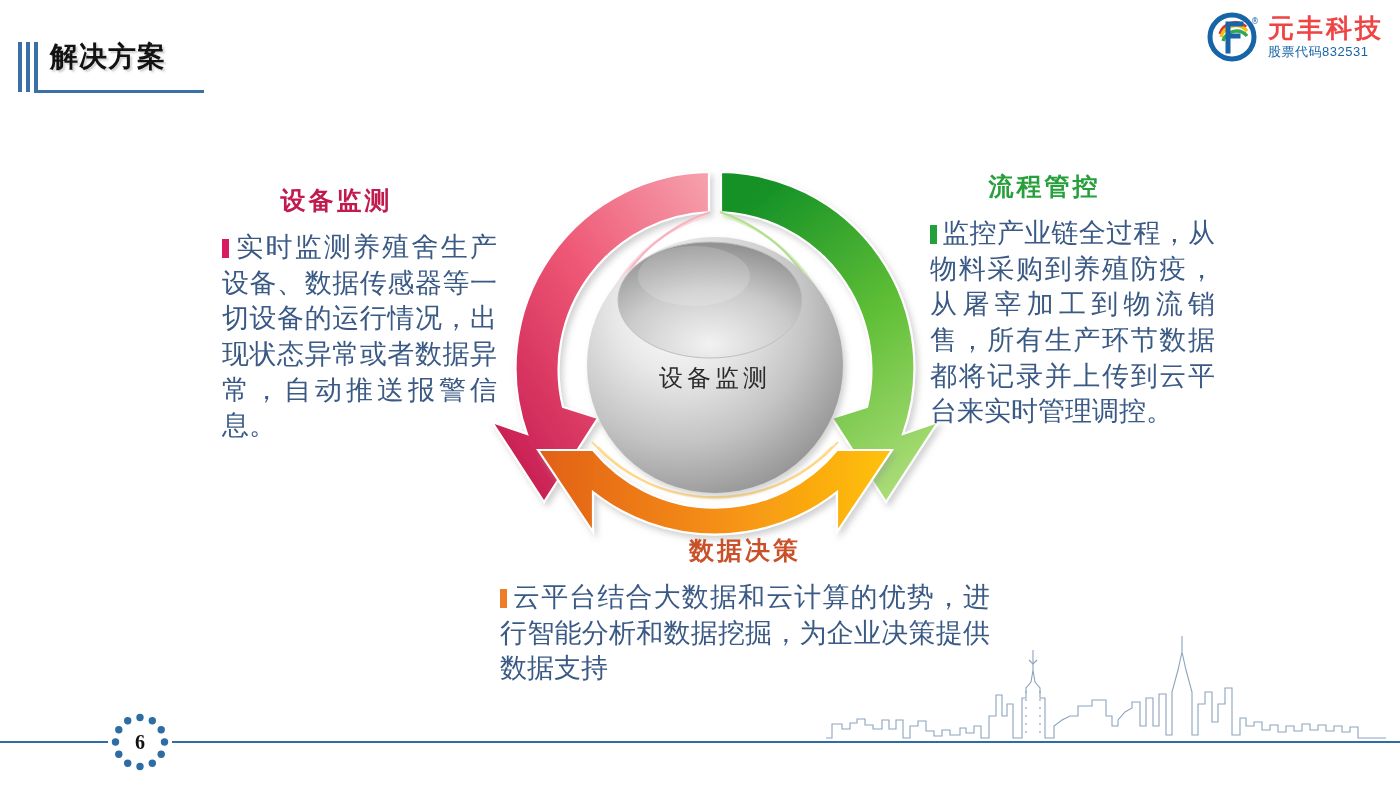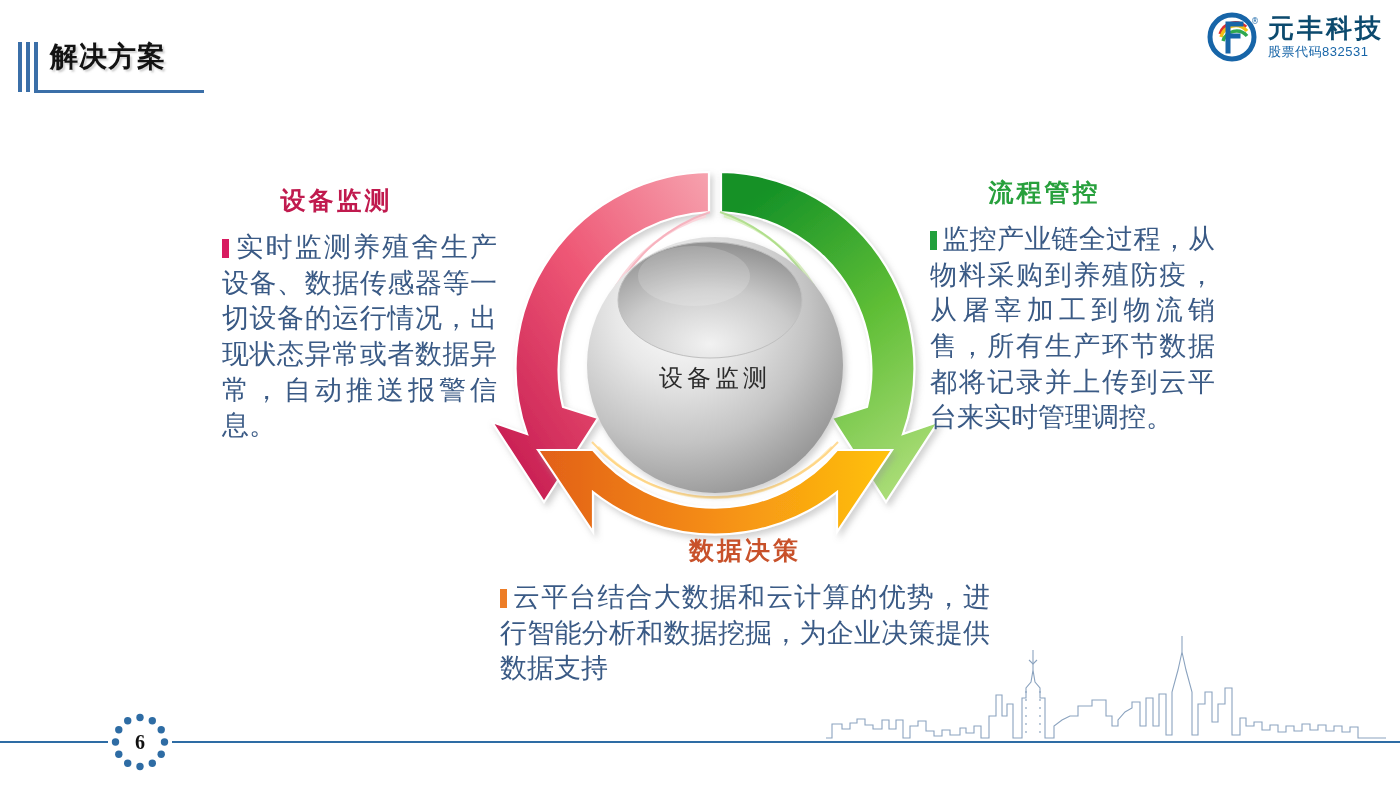--- a/index.html
+++ b/index.html
@@ -72,21 +72,21 @@
     top: 10px;
     display: flex;
     align-items: center;
     gap: 8px;
   }
   .logo-mark { width: 54px; height: 54px; position: relative; }
   .logo-text { display: flex; flex-direction: column; align-items: flex-start; }
   .logo-name {
     font-size: 26px;
     font-weight: 700;
-    color: #0c4a6e;
+    color: #ef4444;
     letter-spacing: 3px;
     line-height: 1.05;
     white-space: nowrap;
   }
   .logo-sub {
     font-size: 13px;
     font-weight: 400;
     color: #1765A8;
     letter-spacing: 0.5px;
     line-height: 1.2;
@@ -139,21 +139,21 @@
     width: 7px;
     height: 19px;
     vertical-align: -2px;
     margin-right: 5px;
   }
 
   #panel-device { left: 222px; top: 186px; width: 275px; }
   #panel-device .panel-heading { color: #C01A4E; text-align: center; padding-right: 46px; }
   #panel-device .bullet { background: #D81B60; }
 
-  #panel-process { left: 930px; top: 178px; width: 285px; }
+  #panel-process { left: 930px; top: 172px; width: 285px; }
   #panel-process .panel-heading { color: #27A03C; text-align: center; padding-right: 56px; }
   #panel-process .bullet { background: #22A03C; }
 
   #panel-data { left: 500px; top: 536px; width: 490px; }
   #panel-data .panel-heading { color: #C8512A; text-align: center; padding-right: 0px; }
   #panel-data .bullet { background: #ED7D27; }
 
   
   .city {
     position: absolute;

